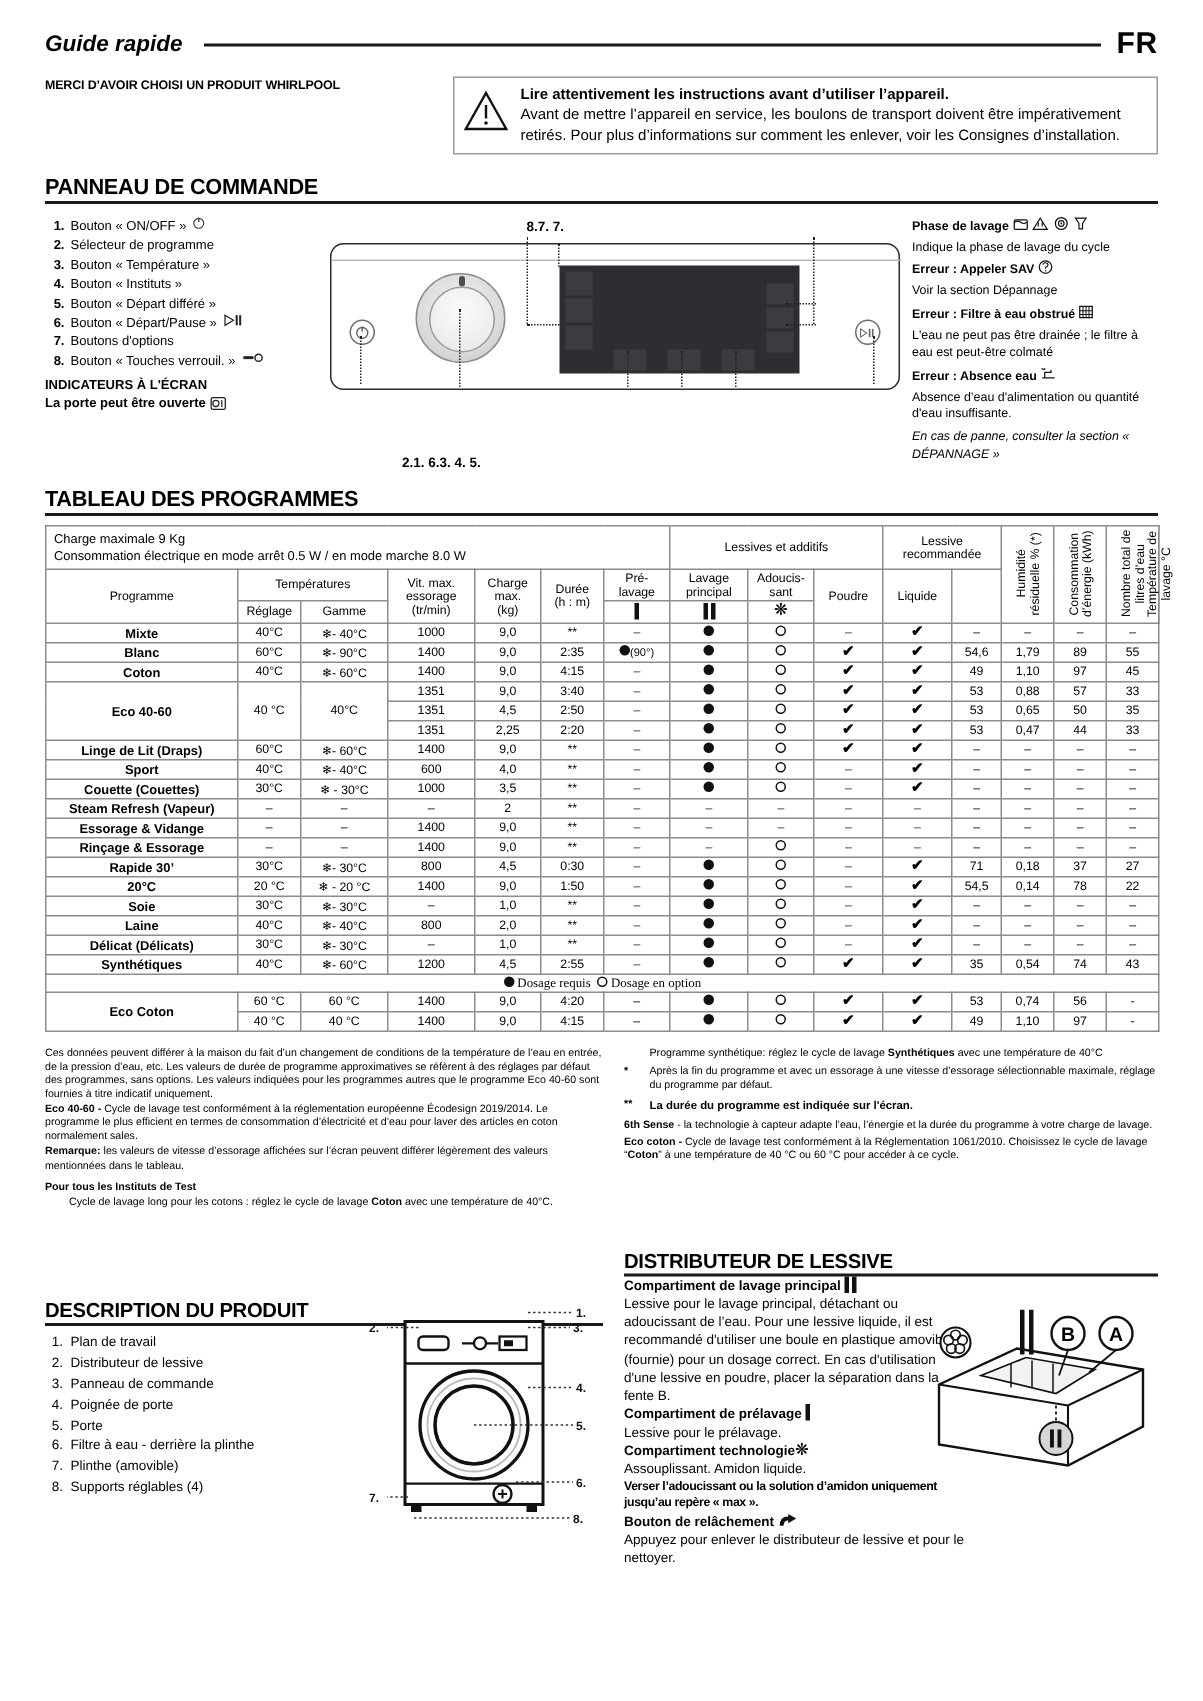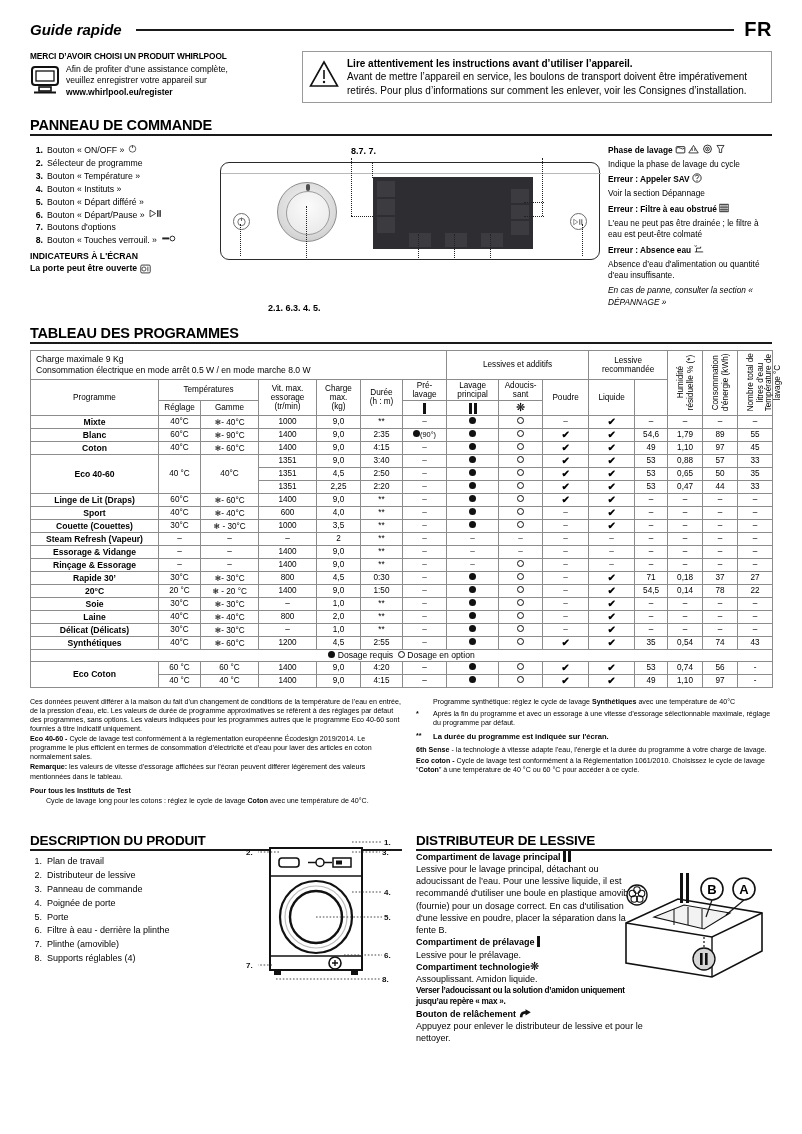--- a/index.html
+++ b/index.html
@@ -117,21 +117,21 @@
   .notes-r { flex: 1; font-size: 7.1px; line-height: 1.3; }
   .notes b { font-weight: bold; }
   .notes p { margin: 0 0 1px 0; }
   .notes .sp { margin-top: 5px; }
   .nr-row { display: flex; gap: 5px; }
   .nr-mark { width: 12px; flex: 0 0 12px; text-align: left; font-weight: bold; }
   .ital { font-style: italic; }
 
   
   .bottom { display: flex; margin-top: 26px; gap: 14px; }
-  .bl { width: 372px; }
+  .bl { width: 372px; margin-top: 33px; }
   .br { flex: 1; }
   .desc-list { margin: 4px 0 0 0; padding: 0; list-style: none; font-size: 9px; line-height: 1.55; }
   .desc-list li { display: flex; gap: 5px; }
   .desc-list li .n { width: 12px; flex: 0 0 12px; text-align: right; }
 
   .wm-wrap { position: relative; width: 170px; height: 150px; margin-left: auto; margin-top: -132px; }
   .disp-txt { font-size: 9px; line-height: 1.36; }
   .disp-txt b { font-weight: bold; }
   .disp-txt .tight { font-size: 8.2px; font-weight: bold; letter-spacing: -0.25px; display:block; }
   .drawer-wrap { position: absolute; right: 4px; top: 22px; width: 148px; height: 120px; }
@@ -143,33 +143,20 @@
 
   <div class="hdr">
     <div class="hdr-title">Guide rapide</div>
     <div class="hdr-rule"></div>
     <div class="hdr-lang">FR</div>
   </div>
 
   <div class="intro">
     <div class="intro-left">
       <div class="thanks">MERCI D’AVOIR CHOISI UN PRODUIT WHIRLPOOL</div>
-      <div class="reg-wrap">
-        <svg class="monitor" viewBox="0 0 30 30">
-          <rect x="2" y="2" width="26" height="18" rx="3" fill="none" stroke="#111" stroke-width="2"></rect>
-          <rect x="6" y="6" width="18" height="10" fill="none" stroke="#111" stroke-width="1.3"></rect>
-          <rect x="9" y="22" width="12" height="4" fill="none" stroke="#111" stroke-width="1.6"></rect>
-          <line x1="4" y1="27.5" x2="26" y2="27.5" stroke="#111" stroke-width="2"></line>
-        </svg>
-        <div class="reg-lines">
-          <div>Afin de profiter d’une assistance complète,</div>
-          <div>veuillez enregistrer votre appareil sur</div>
-          <div><b>www.whirlpool.eu/register</b></div>
-        </div>
-      </div>
     </div>
 
     <div class="warnbox">
       <svg class="warn-tri" viewBox="0 0 30 28">
         <polygon points="15,2 28.5,26 1.5,26" fill="none" stroke="#111" stroke-width="1.6"></polygon>
         <line x1="15" y1="10" x2="15" y2="19" stroke="#111" stroke-width="1.6"></line>
         <circle cx="15" cy="22" r="1.2" fill="#111"></circle>
       </svg>
       <div class="warn-txt">
         <span class="wt">Lire attentivement les instructions avant d’utiliser l’appareil.</span>
@@ -735,21 +722,21 @@
         <col style="width:44px">
       <col style="width:46px">
         <col style="width:46px">
       <col style="width:33px">
         <col style="width:35px">
         <col style="width:35px">
         <col style="width:35px">
     </colgroup>
     <tbody>
       <tr class="legend-row">
-        <td colspan="15" style="border-top:0;">
+        <td colspan="15" style="border-top:0;font-family:Liberation Serif, serif;">
           <span class="dot-f"></span>
           <span>Dosage requis</span>
           &nbsp;<span class="dot-o"></span>
           <span>Dosage en option</span>
         </td>
       </tr>
       <tr>
         <td rowspan="2" class="prog">Eco Coton</td>
         <td>60 °C</td>
         <td>60 °C</td>
@@ -799,21 +786,21 @@
         <span><span>Programme synthétique: réglez le cycle de lavage </span><b>Synthétiques</b><span> avec une température de 40°C</span></span>
       </div>
       <div class="nr-row" style="margin-top:3px">
         <span class="nr-mark">*</span>
         <span>Après la fin du programme et avec un essorage à une vitesse d’essorage sélectionnable maximale, réglage du programme par défaut.</span>
       </div>
       <div class="nr-row" style="margin-top:3px">
         <span class="nr-mark">**</span>
         <b style="font-size:7.6px">La durée du programme est indiquée sur l'écran.</b>
       </div>
-      <p style="margin-top:5px"><b>6th Sense</b><span> - la technologie à vitesse adapte l’eau, l’énergie et la durée du programme à votre charge de lavage.</span></p>
+      <p style="margin-top:5px"><b>6th Sense</b><span> - la technologie à capteur adapte l’eau, l’énergie et la durée du programme à votre charge de lavage.</span></p>
       <p><b>Eco coton -</b><span> Cycle de lavage test conformément à la Réglementation 1061/2010. Choisissez le cycle de lavage “</span><b>Coton</b><span>” à une température de 40 °C ou 60 °C pour accéder à ce cycle.</span></p>
     </div>
   </div>
 
   <div class="bottom">
 
     <div class="bl">
       <div class="sect-title small" style="margin-top:0">DESCRIPTION DU PRODUIT</div>
       <ul class="desc-list">
         <li>

